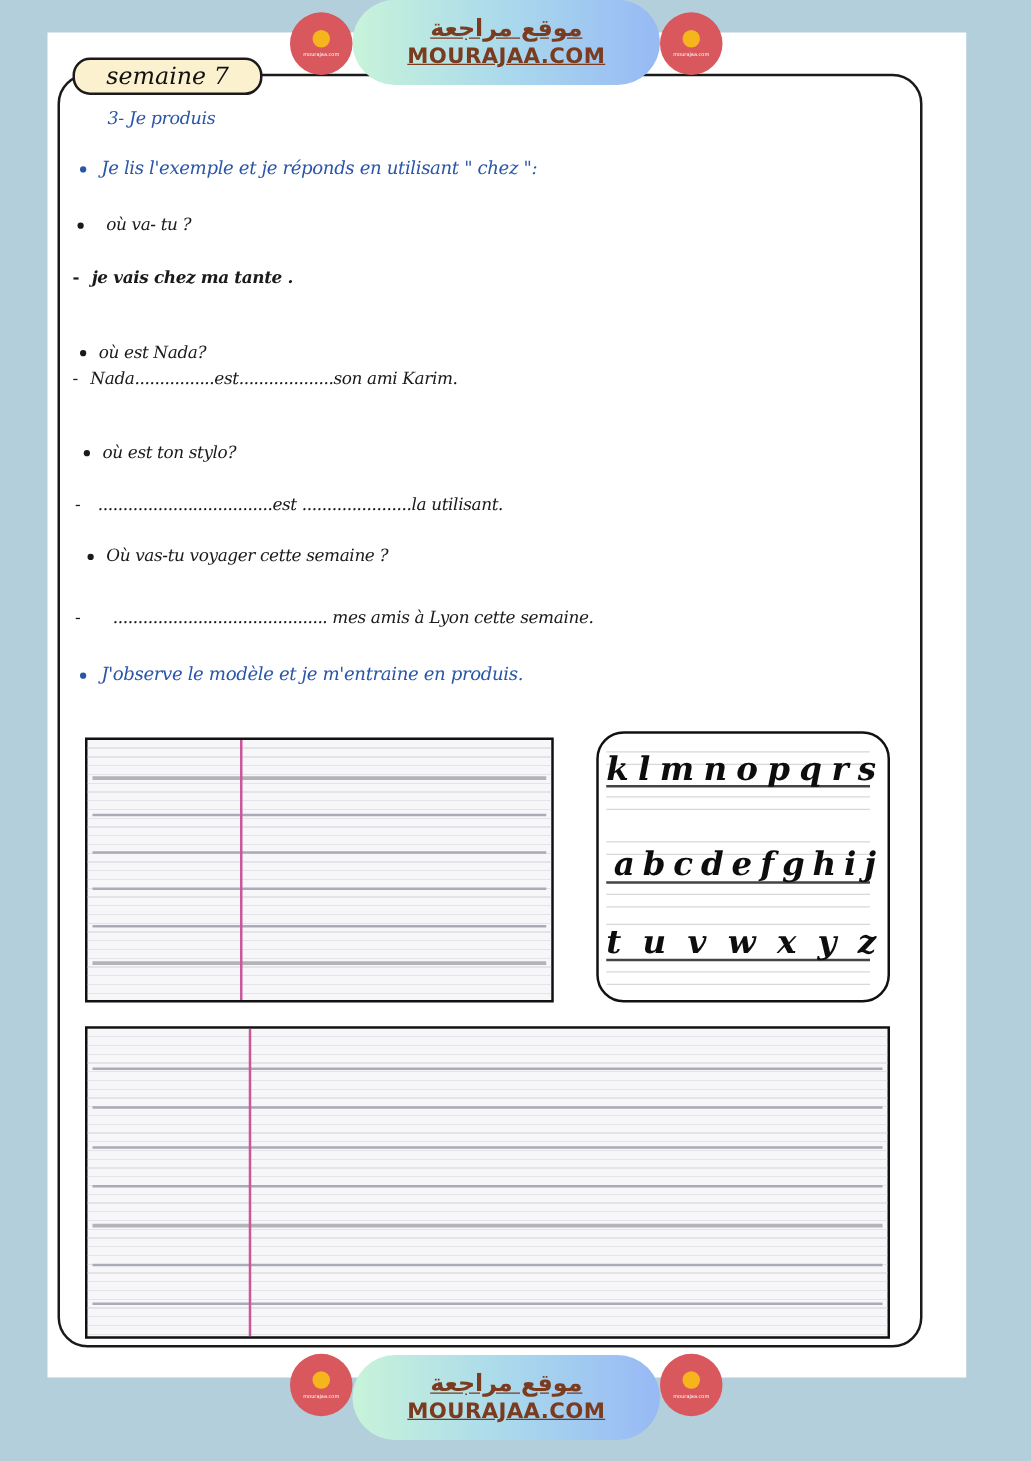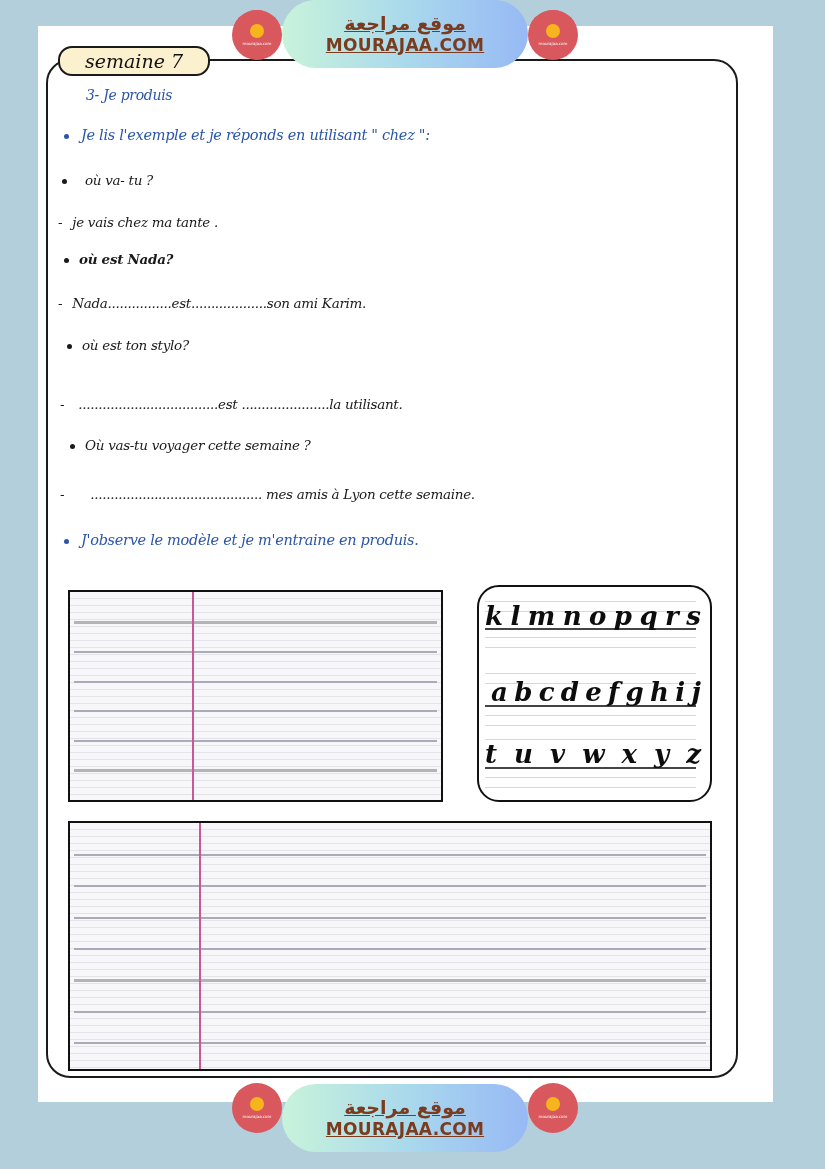--- a/index.html
+++ b/index.html
@@ -137,32 +137,32 @@
 
 <div class="txt blue section-title" style="left:86px; top:87px;font-style:italic;">3- Je produis</div>
 
 <div class="txt blue instr" style="left:64px; top:127px;text-align:right;">
   <span class="bullet"></span><span>Je lis l'exemple et je réponds en utilisant " chez ":</span>
 </div>
 
 <div class="txt" style="left:62px; top:172px;">
   <span class="bullet" style="margin-right:18px;"></span><span>où va- tu ?</span>
 </div>
-<div class="txt" style="left:58px; top:214px;">
+<div class="txt" style="left:58px; top:214px;font-weight:bold;">
   <span class="dash">-</span><span>je vais chez ma tante .</span>
 </div>
 
-<div class="txt" style="left:64px; top:251px;font-weight:bold;">
+<div class="txt" style="left:64px; top:274px;">
   <span class="bullet" style="margin-right:10px;"></span><span>où est Nada?</span>
 </div>
 <div class="txt" style="left:58px; top:295px;">
   <span class="dash">-</span><span>Nada................est...................son ami Karim.</span>
 </div>
 
-<div class="txt" style="left:67px; top:337px;">
+<div class="txt" style="left:67px; top:354px;">
   <span class="bullet" style="margin-right:10px;"></span><span>où est ton stylo?</span>
 </div>
 <div class="txt" style="left:60px; top:396px;">
   <span class="dash" style="margin-right:14px;">-</span><span>...................................est ......................la utilisant.</span>
 </div>
 
 <div class="txt" style="left:70px; top:437px;">
   <span class="bullet" style="margin-right:10px;"></span><span>Où vas-tu voyager cette semaine ?</span>
 </div>
 <div class="txt" style="left:60px; top:486px;">

